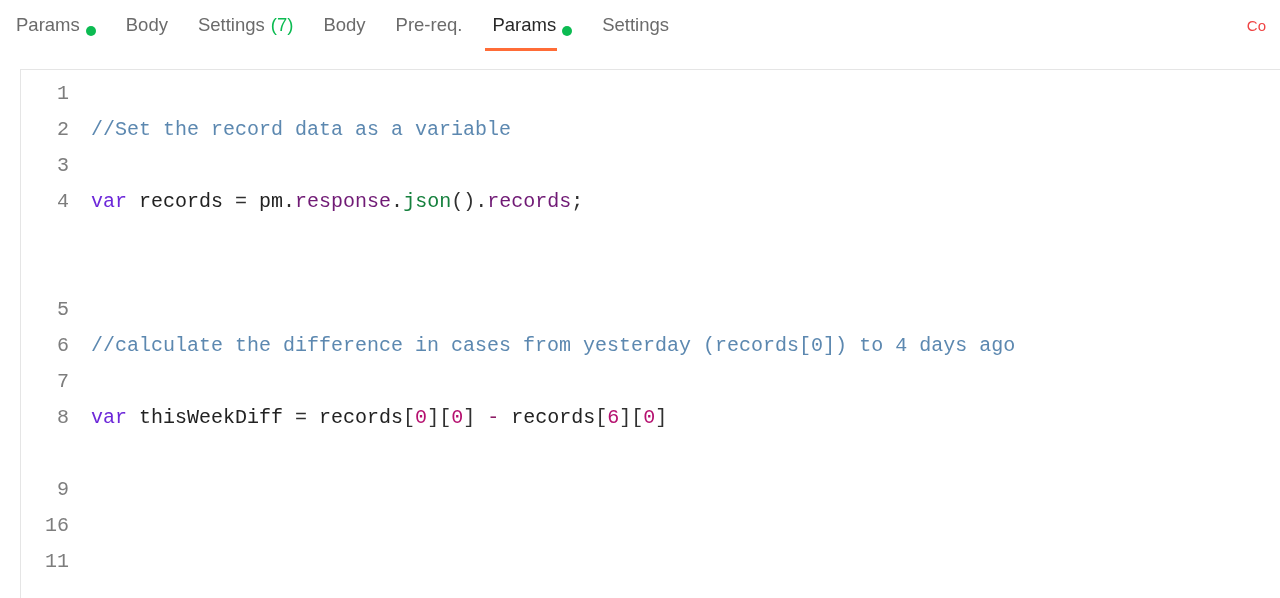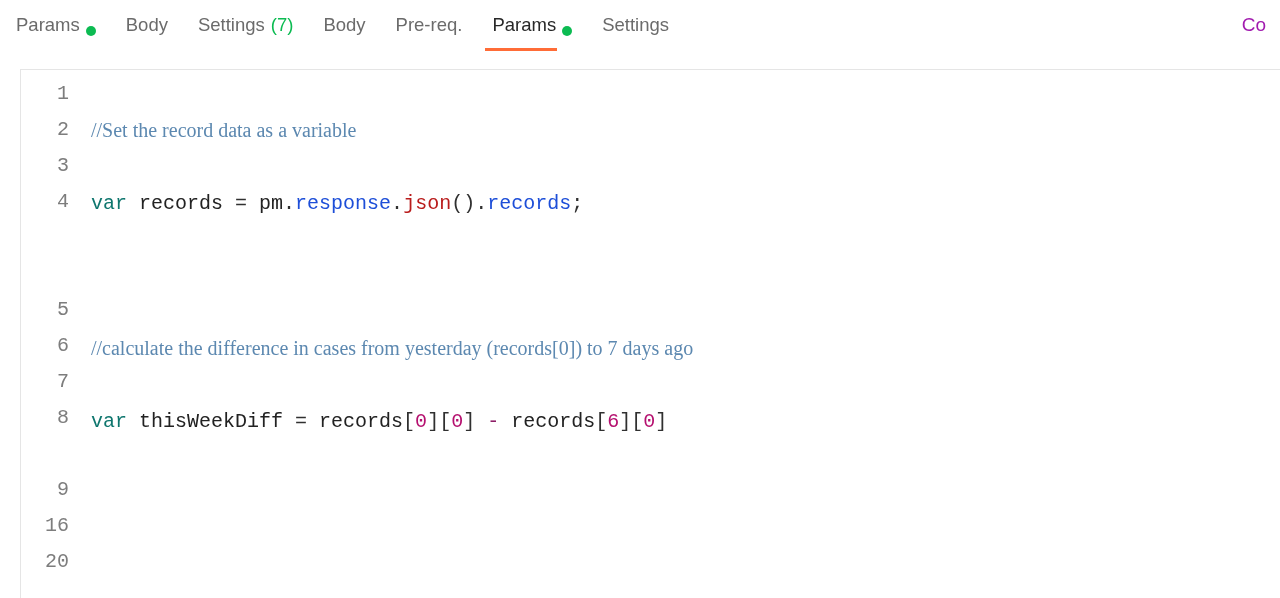--- a/index.html
+++ b/index.html
@@ -43,22 +43,22 @@
   }
   .dot {
     width: 10px; height: 10px;
     border-radius: 50%;
     background: #0cbb52;
     display: inline-block;
   }
   .count { color: #0cbb52; }
   .right-link {
     margin-left: auto;
-    color: #a21caf;
-    font-size: 19px;
+    color: #ef4444;
+    font-size: 15px;
     padding: 6px 0 14px 0;
     white-space: nowrap;
   }
   .editor-wrap {
     border-top: 1px solid #e5e5e5;
     margin: 18px 0 0 20px;
     border-left: 1px solid #e5e5e5;
     font-family: "SFMono-Regular", Consolas, "Liberation Mono", Menlo, monospace;
     font-size: 20px;
     line-height: 1.8;
@@ -73,25 +73,25 @@
   }
   .gutter .ln { padding-right: 8px; }
   .code {
     padding: 6px 4px 6px 4px;
     white-space: pre;
     color: #282828;
   }
   .code .row { display: block; min-height: 1.8em; }
   .wrap-indent { display:inline-block; width: 4ch; }
   
-  .tk-comment { color: #5c88b0; font-family: Liberation Serif, serif; }
-  .tk-kw      { color: #0f766e; }
+  .tk-comment { color: #5c88b0; }
+  .tk-kw      { color: #6d28d9; }
   .tk-ident   { color: #222; }
-  .tk-prop    { color: #1d4ed8; }
-  .tk-func    { color: #b91c1c; }
+  .tk-prop    { color: #701a75; }
+  .tk-func    { color: #15803d; }
   .tk-punc    { color: #303030; }
   .tk-op      { color: #8d1d66; }
   .tk-num     { color: #b5106f; }
 </style>
 </head>
 <body>
 
 <div class="tabs">
   <div class="tab">
     <span>Params</span>
@@ -131,27 +131,27 @@
     <div class="ln">4</div>
     <div class="ln">&nbsp;</div>
     <div class="ln">&nbsp;</div>
     <div class="ln">5</div>
     <div class="ln">6</div>
     <div class="ln">7</div>
     <div class="ln">8</div>
     <div class="ln">&nbsp;</div>
     <div class="ln">9</div>
     <div class="ln">16</div>
-    <div class="ln">20</div>
+    <div class="ln">11</div>
   </div>
   <div class="code">
 <span class="row"><span class="tk-comment">//Set the record data as a variable</span></span>
 <span class="row"><span class="tk-kw">var</span> <span class="tk-ident">records</span><span class="tk-punc"> = </span><span class="tk-ident">pm</span><span class="tk-punc">.</span><span class="tk-prop">response</span><span class="tk-punc">.</span><span class="tk-func">json</span><span class="tk-punc">()</span><span class="tk-punc">.</span><span class="tk-prop">records</span><span class="tk-punc">;</span></span>
 <span class="row"></span>
-<span class="row"><span class="tk-comment">//calculate the difference in cases from yesterday (records[0]) to 7 days ago </span></span>
+<span class="row"><span class="tk-comment">//calculate the difference in cases from yesterday (records[0]) to 4 days ago </span></span>
 <span class="row"><span class="tk-kw">var</span> <span class="tk-ident">thisWeekDiff</span><span class="tk-punc"> = </span><span class="tk-ident">records</span><span class="tk-punc">[</span><span class="tk-num">0</span><span class="tk-punc">]</span><span class="tk-punc">[</span><span class="tk-num">0</span><span class="tk-punc">]</span><span class="tk-op"> - </span><span class="tk-ident">records</span><span class="tk-punc">[</span><span class="tk-num">6</span><span class="tk-punc">]</span><span class="tk-punc">[</span><span class="tk-num">0</span><span class="tk-punc">]</span></span>
 
 
 
 
 
 
 
   </div>
 </div>

